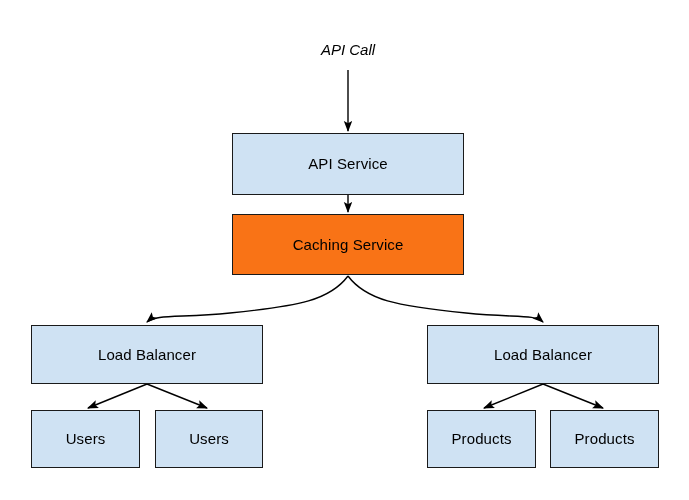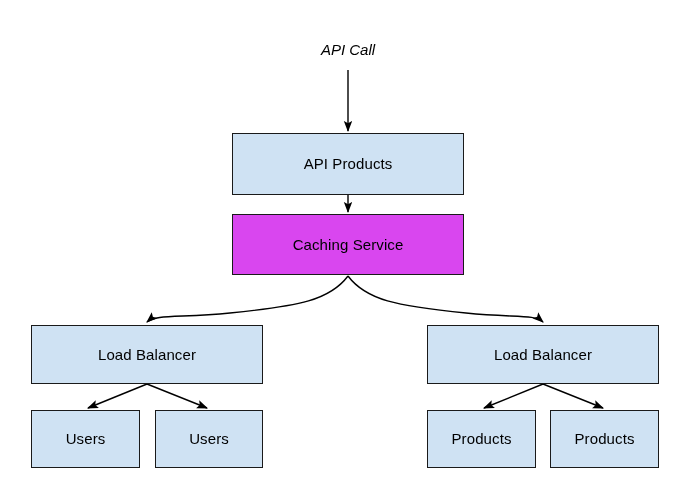--- a/index.html
+++ b/index.html
@@ -72,22 +72,22 @@
 
     <path d="M 147 384 L 88 408" fill="none" stroke="#000000" stroke-width="1.4" marker-end="url(#arrowhead)"></path>
     <path d="M 147 384 L 207 408" fill="none" stroke="#000000" stroke-width="1.4" marker-end="url(#arrowhead)"></path>
 
     <path d="M 543 384 L 484 408" fill="none" stroke="#000000" stroke-width="1.4" marker-end="url(#arrowhead)"></path>
     <path d="M 543 384 L 603 408" fill="none" stroke="#000000" stroke-width="1.4" marker-end="url(#arrowhead)"></path>
   </svg>
 
   <div class="free-label" style="left: 348px; top: 50px; transform: translate(-50%, -50%);">API Call</div>
 
-  <div class="node" style="left: 232px; top: 133px; width: 232px; height: 62px; background: rgb(207, 226, 243); border-color: rgb(26, 26, 26); color: rgb(0, 0, 0);">API Products</div>
-  <div class="node" style="left: 232px; top: 214px; width: 232px; height: 61px; background: #d946ef; border-color: rgb(26, 26, 26); color: rgb(0, 0, 0);">Caching Service</div>
+  <div class="node" style="left: 232px; top: 133px; width: 232px; height: 62px; background: rgb(207, 226, 243); border-color: rgb(26, 26, 26); color: rgb(0, 0, 0);">API Service</div>
+  <div class="node" style="left: 232px; top: 214px; width: 232px; height: 61px; background: #f97316; border-color: rgb(26, 26, 26); color: rgb(0, 0, 0);">Caching Service</div>
   <div class="node" style="left: 31px; top: 325px; width: 232px; height: 59px; background: rgb(207, 226, 243); border-color: rgb(26, 26, 26); color: rgb(0, 0, 0);">Load Balancer</div>
   <div class="node" style="left: 427px; top: 325px; width: 232px; height: 59px; background: rgb(207, 226, 243); border-color: rgb(26, 26, 26); color: rgb(0, 0, 0);">Load Balancer</div>
   <div class="node" style="left: 31px; top: 410px; width: 109px; height: 58px; background: rgb(207, 226, 243); border-color: rgb(26, 26, 26); color: rgb(0, 0, 0);">Users</div>
   <div class="node" style="left: 155px; top: 410px; width: 108px; height: 58px; background: rgb(207, 226, 243); border-color: rgb(26, 26, 26); color: rgb(0, 0, 0);">Users</div>
   <div class="node" style="left: 427px; top: 410px; width: 109px; height: 58px; background: rgb(207, 226, 243); border-color: rgb(26, 26, 26); color: rgb(0, 0, 0);">Products</div>
   <div class="node" style="left: 550px; top: 410px; width: 109px; height: 58px; background: rgb(207, 226, 243); border-color: rgb(26, 26, 26); color: rgb(0, 0, 0);">Products</div>
 
 </div>
 
 </body></html>

